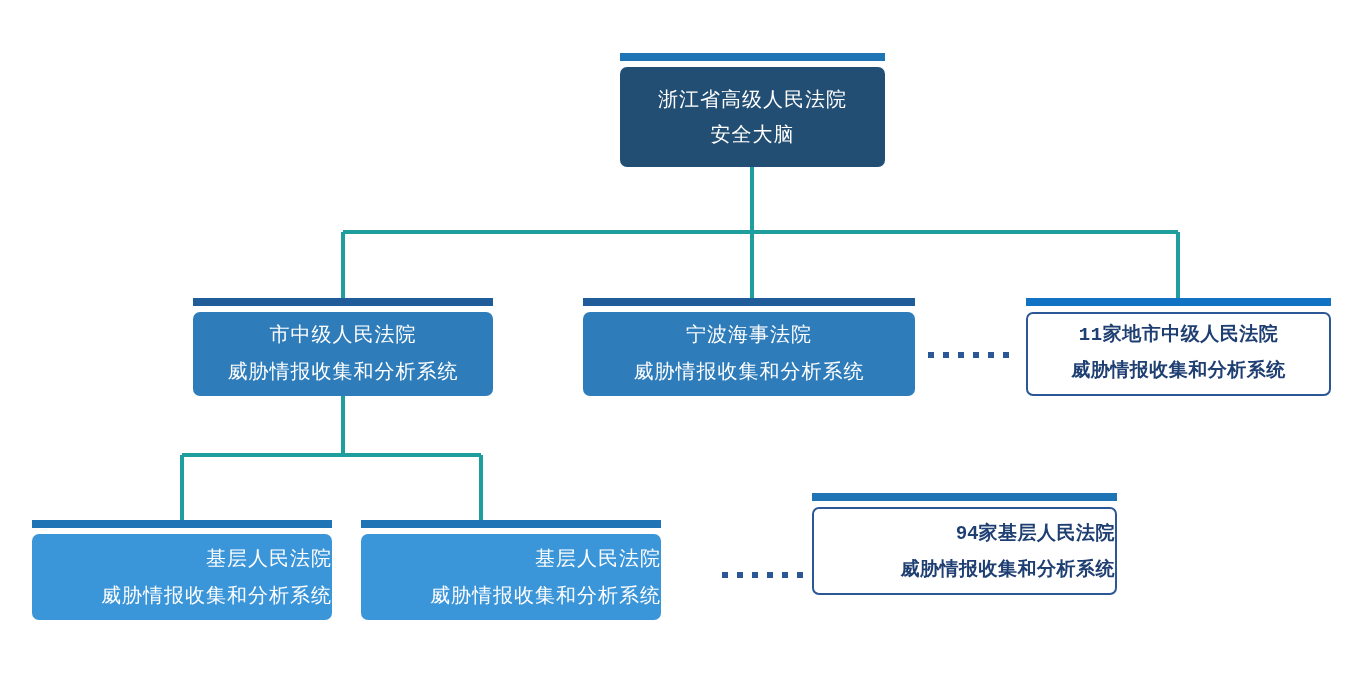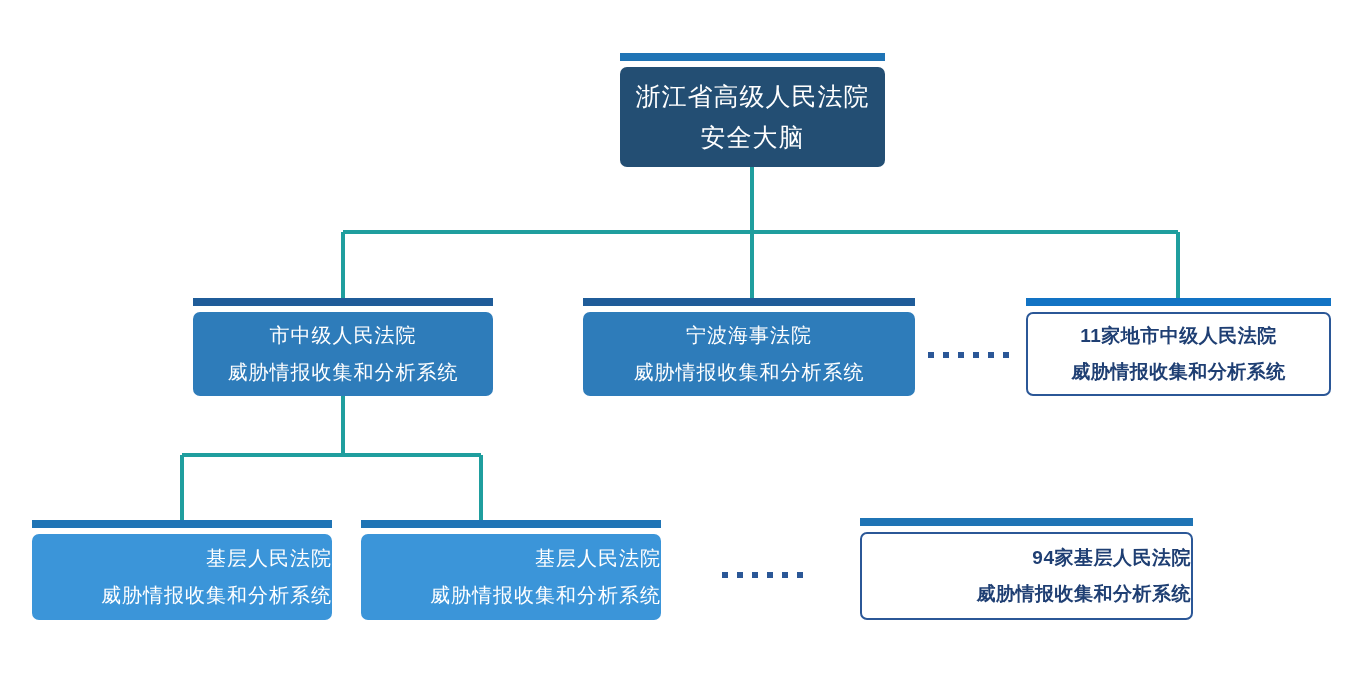--- a/index.html
+++ b/index.html
@@ -57,33 +57,34 @@
     display: block;
     white-space: nowrap;
     line-height: 1.15;
   }
 
   
   .node.root .node-bar      { background: #1F74B5; }
   .node.root .node-body     { background: #234E73; }
   .node.root .node-line {
     color: #ffffff;
-    font-size: 25px;
+    font-size: 20px;
     letter-spacing: 1px;
     margin: 6px 10px;
   }
 
   
   .node.lvl2 .node-bar      { background: #1F5C99; }
   .node.lvl2 .node-body     { background: #2E7CBA; }
   .node.lvl2 .node-line {
     color: #ffffff;
     font-size: 20px;
     letter-spacing: 1px;
     margin: 7px 0;
+    font-family: Liberation Mono, monospace;
   }
 
   
   .node.lvl2.outlined .node-bar  { background: #1273C4; }
   .node.lvl2.outlined .node-body {
     background: #ffffff;
     border: 2px solid #2B5797;
   }
   .node.lvl2.outlined .node-line {
     color: #1F3F73;
@@ -212,21 +213,21 @@
 
   <div class="ellipsis" style="left:722px; top:572px;">
     <span class="dot"></span>
     <span class="dot"></span>
     <span class="dot"></span>
     <span class="dot"></span>
     <span class="dot"></span>
     <span class="dot"></span>
   </div>
 
-  <div class="node lvl3 outlined" style="left:812px; top:518px; width:333px; height:102px;margin-left:48px;">
+  <div class="node lvl3 outlined" style="left:812px; top:493px; width:305px; height:102px;">
     <div class="node-bar"></div>
     <div class="node-body">
       <span class="node-line">94家基层人民法院</span>
       <span class="node-line">威胁情报收集和分析系统</span>
     </div>
   </div>
 
 </div>
 
 </body></html>

